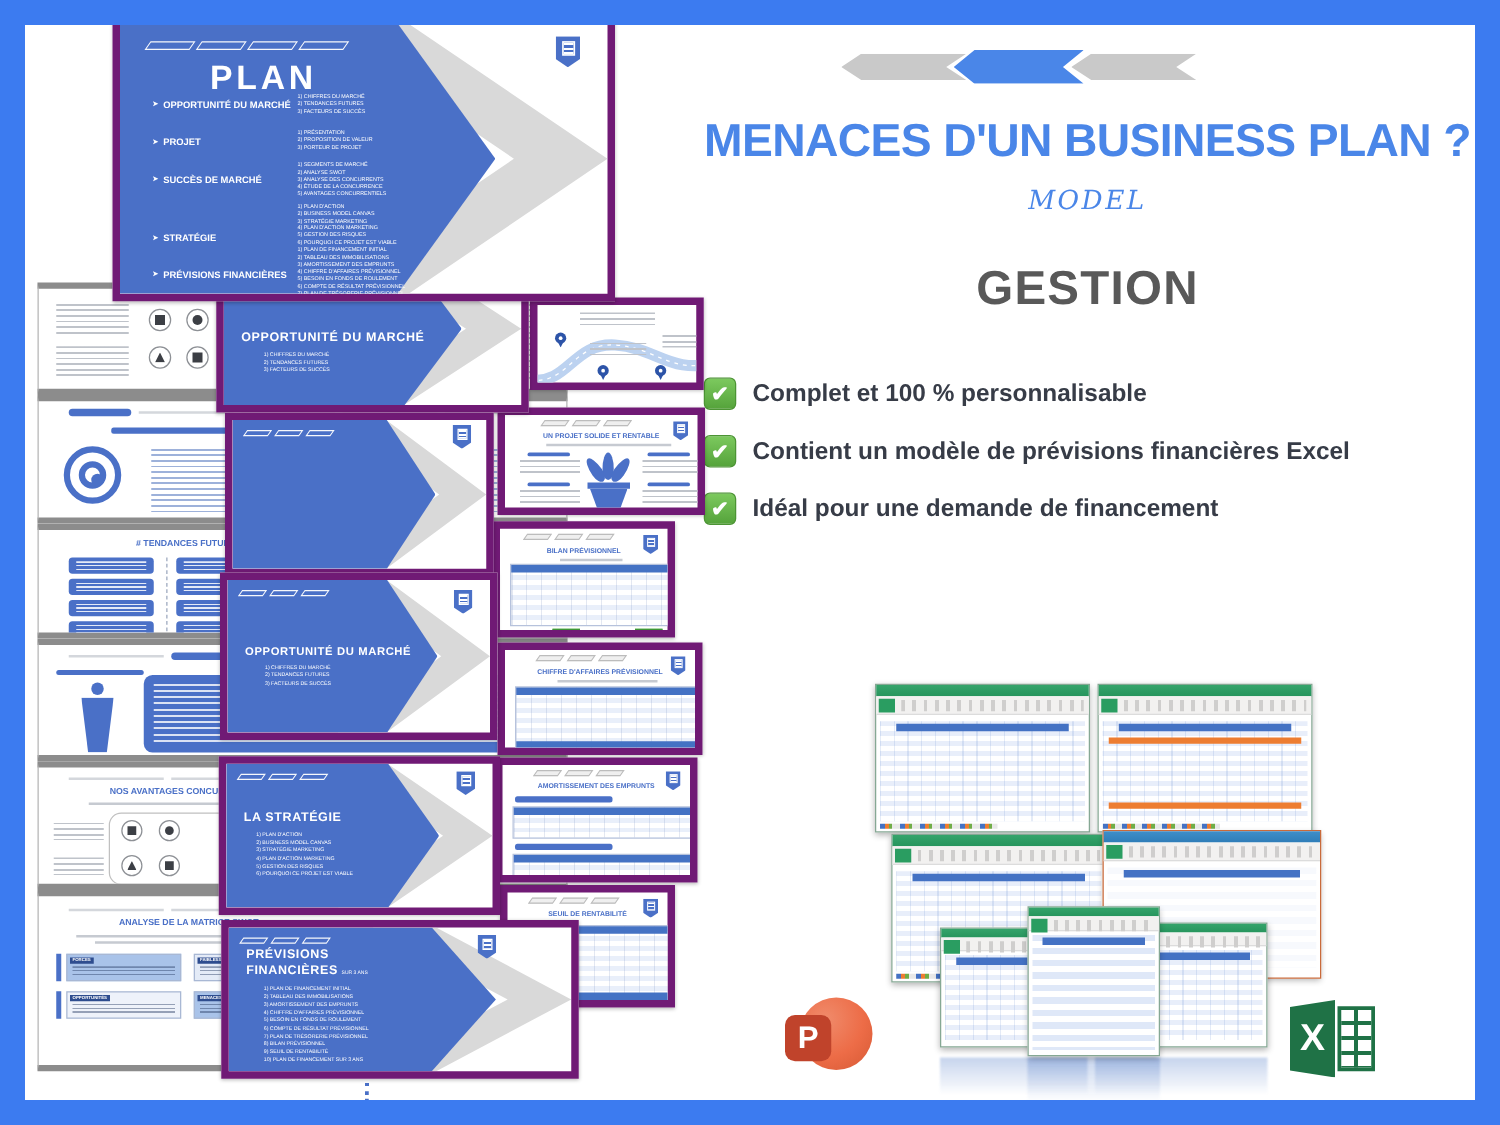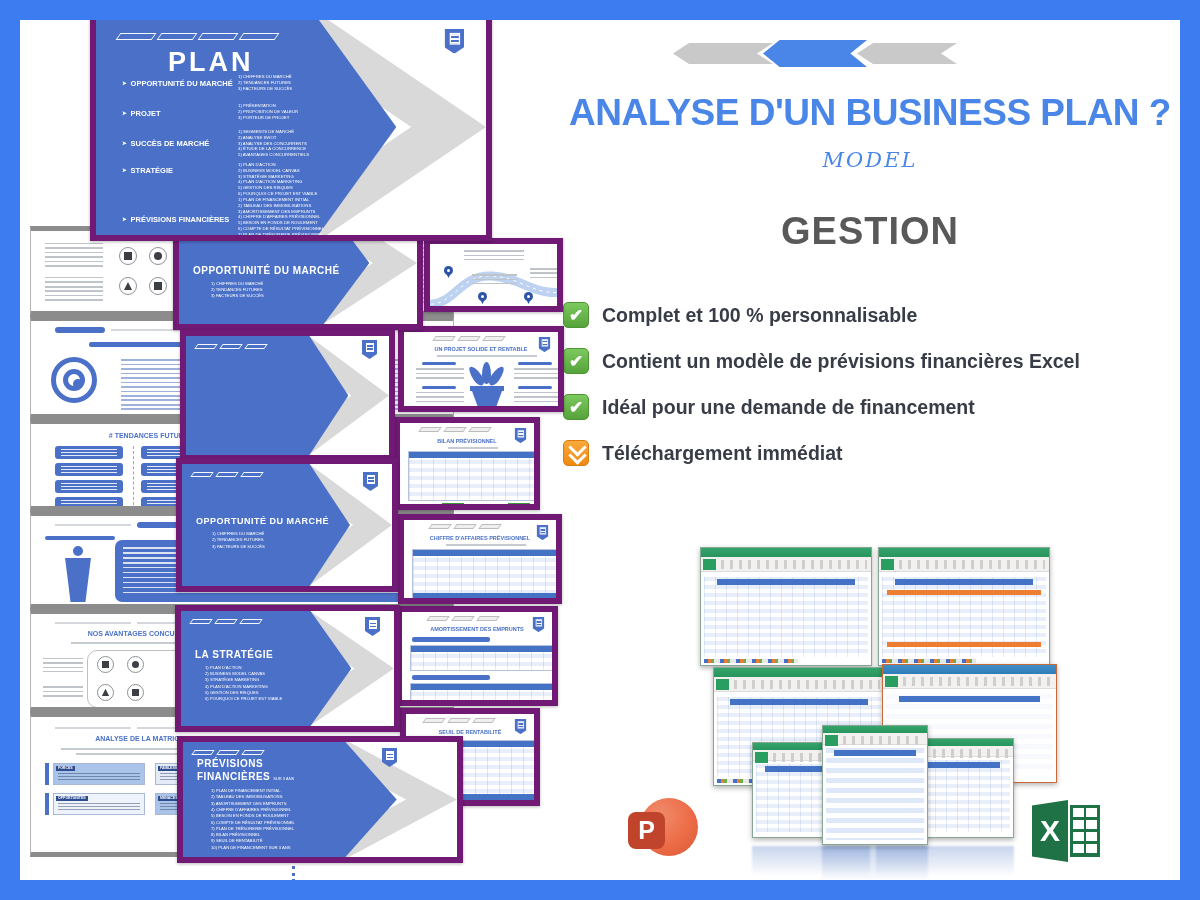--- a/index.html
+++ b/index.html
@@ -512,21 +512,21 @@
 
     <div class="psec-label" style="left:26px;top:120px;">SUCCÈS DE MARCHÉ</div>
     <div class="psec-items" style="left:142px;top:110px;">
           <div class="p-item">1) SEGMENTS DE MARCHÉ</div>
           <div class="p-item">2) ANALYSE SWOT</div>
           <div class="p-item">3) ANALYSE DES CONCURRENTS</div>
           <div class="p-item">4) ÉTUDE DE LA CONCURRENCE</div>
           <div class="p-item">5) AVANTAGES CONCURRENTIELS</div>
         </div>
 
-    <div class="psec-label" style="left:26px;top:147px;">STRATÉGIE</div>
+    <div class="psec-label" style="left:26px;top:167px;">STRATÉGIE</div>
     <div class="psec-items" style="left:142px;top:143px;">
           <div class="p-item">1) PLAN D'ACTION</div>
           <div class="p-item">2) BUSINESS MODEL CANVAS</div>
           <div class="p-item">3) STRATÉGIE MARKETING</div>
           <div class="p-item">4) PLAN D'ACTION MARKETING</div>
           <div class="p-item">5) GESTION DES RISQUES</div>
           <div class="p-item">6) POURQUOI CE PROJET EST VIABLE</div>
         </div>
 
     <div class="psec-label" style="left:26px;top:196px;">PRÉVISIONS FINANCIÈRES</div>
@@ -542,40 +542,36 @@
           <div class="p-item">9) SEUIL DE RENTABILITÉ</div>
         </div>
   </div>
 
   <div class="banner" style="left:653px;top:20px;width:292px;height:27px;">
     <div class="chevband" style="width:100px;"></div>
     <div class="chevband blue" style="width:104px;margin-left:-10px;"></div>
     <div class="chevband" style="width:100px;margin-left:-10px;"></div>
   </div>
 
-  <div class="main-title" style="left:540px;top:72px;">ANALYSE D'UN BUSINESS PLAN ?</div>
+  <div class="main-title" style="left:540px;top:72px;">MENACES D'UN BUSINESS PLAN ?</div>
   <div class="pour" style="left:540px;top:128px;">MODEL</div>
   <div class="brand" style="left:540px;top:190px;">GESTION</div>
 
   <div class="features" style="left:543px;top:282px;">
     <div class="feat">
       <span class="fi fi-check"></span>
       <span>Complet et 100 % personnalisable</span>
     </div>
     <div class="feat">
       <span class="fi fi-check"></span>
       <span>Contient un modèle de prévisions financières Excel</span>
     </div>
     <div class="feat">
       <span class="fi fi-check"></span>
       <span>Idéal pour une demande de financement</span>
-    </div>
-    <div class="feat">
-      <span class="fi fi-dl"></span>
-      <span>Téléchargement immédiat</span>
     </div>
   </div>
 
   <div class="xlwin" style="left:680px;top:527px;width:172px;height:119px;z-index:3;">
     <div class="xl-top"></div>
     <div class="xl-ribbon"></div>
     <div class="xl-body"></div>
     <div class="xl-foot"></div>
   </div>
   <div class="xlwin" style="left:858px;top:527px;width:172px;height:119px;z-index:3;">

